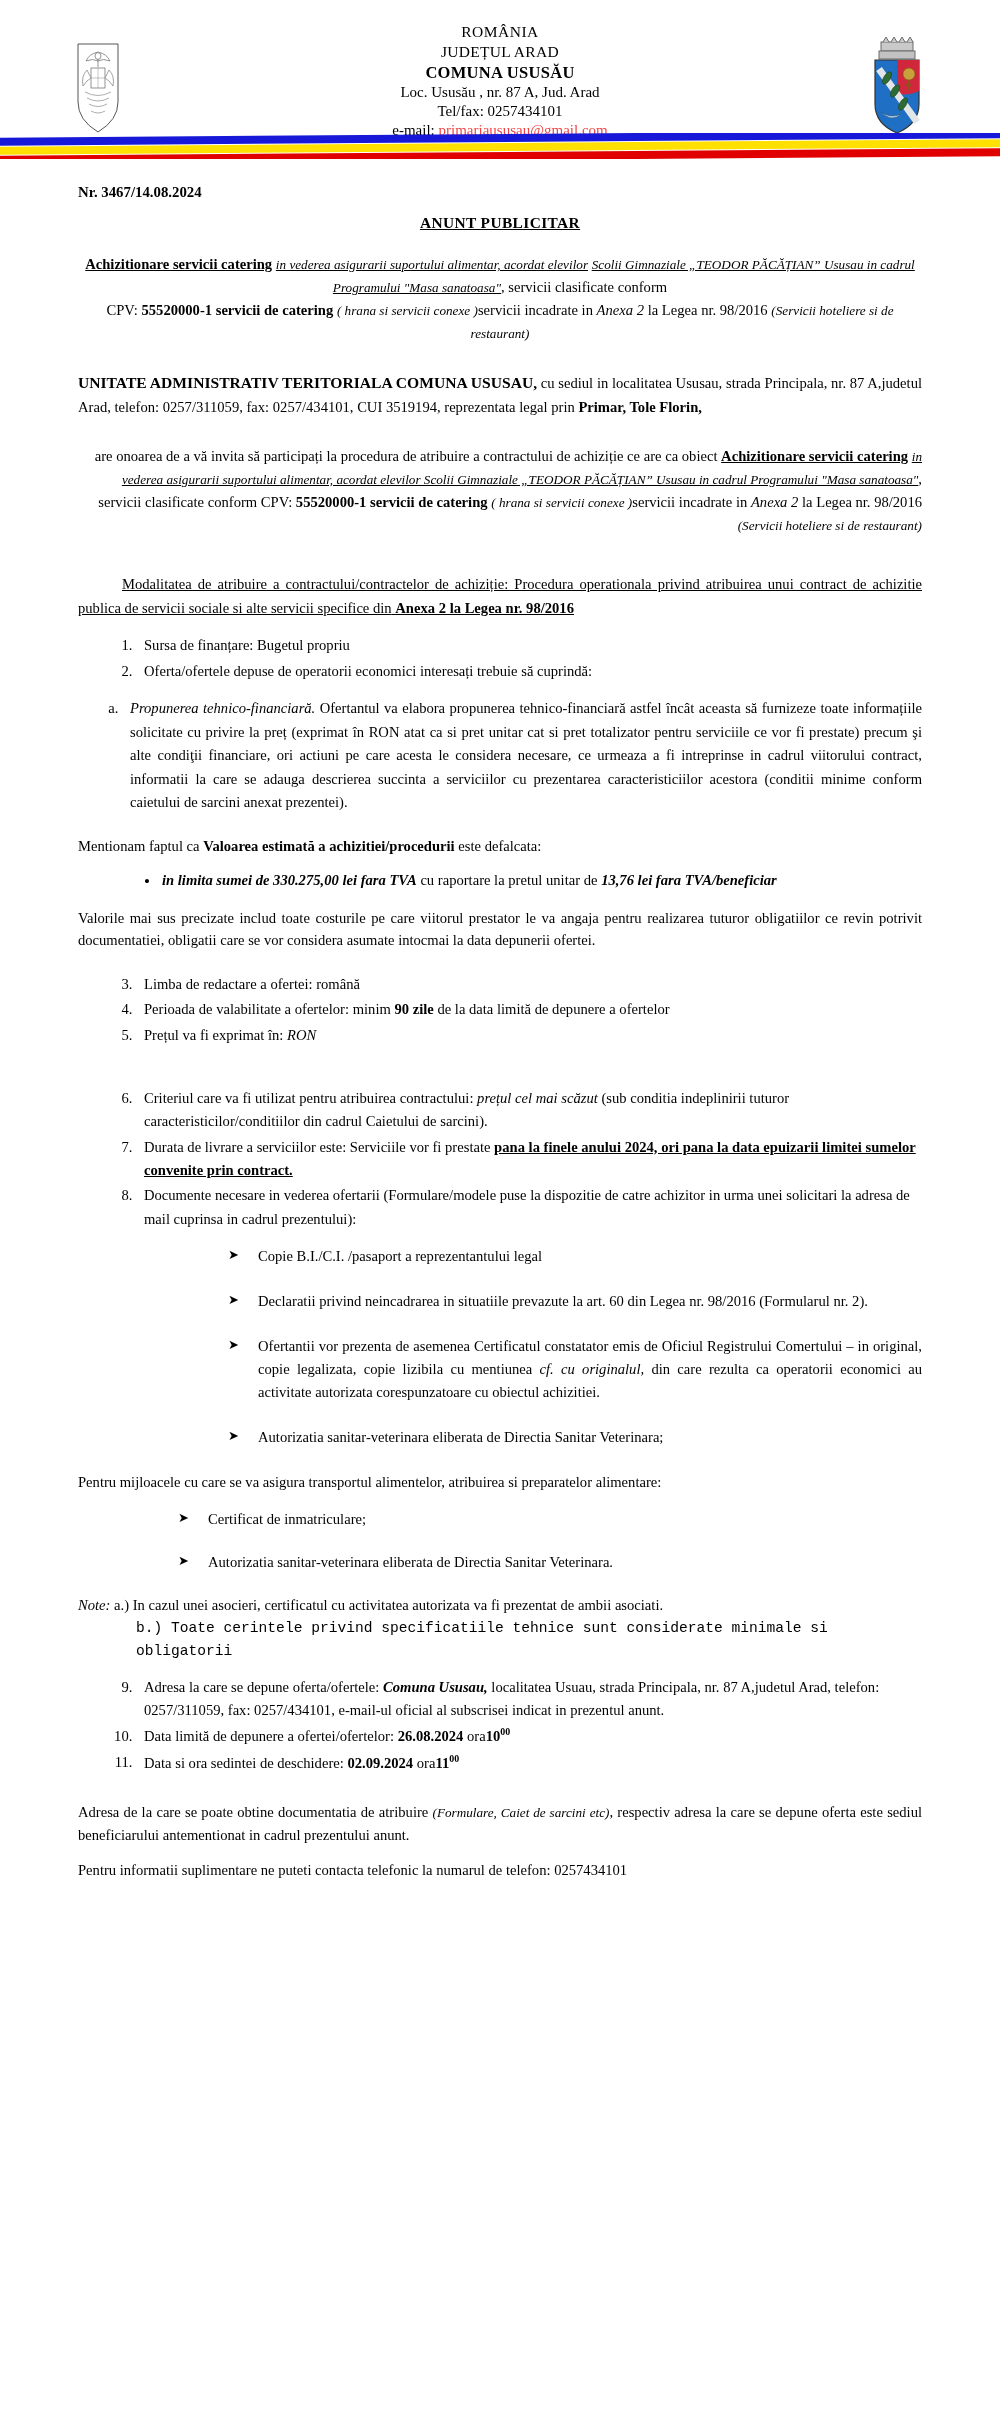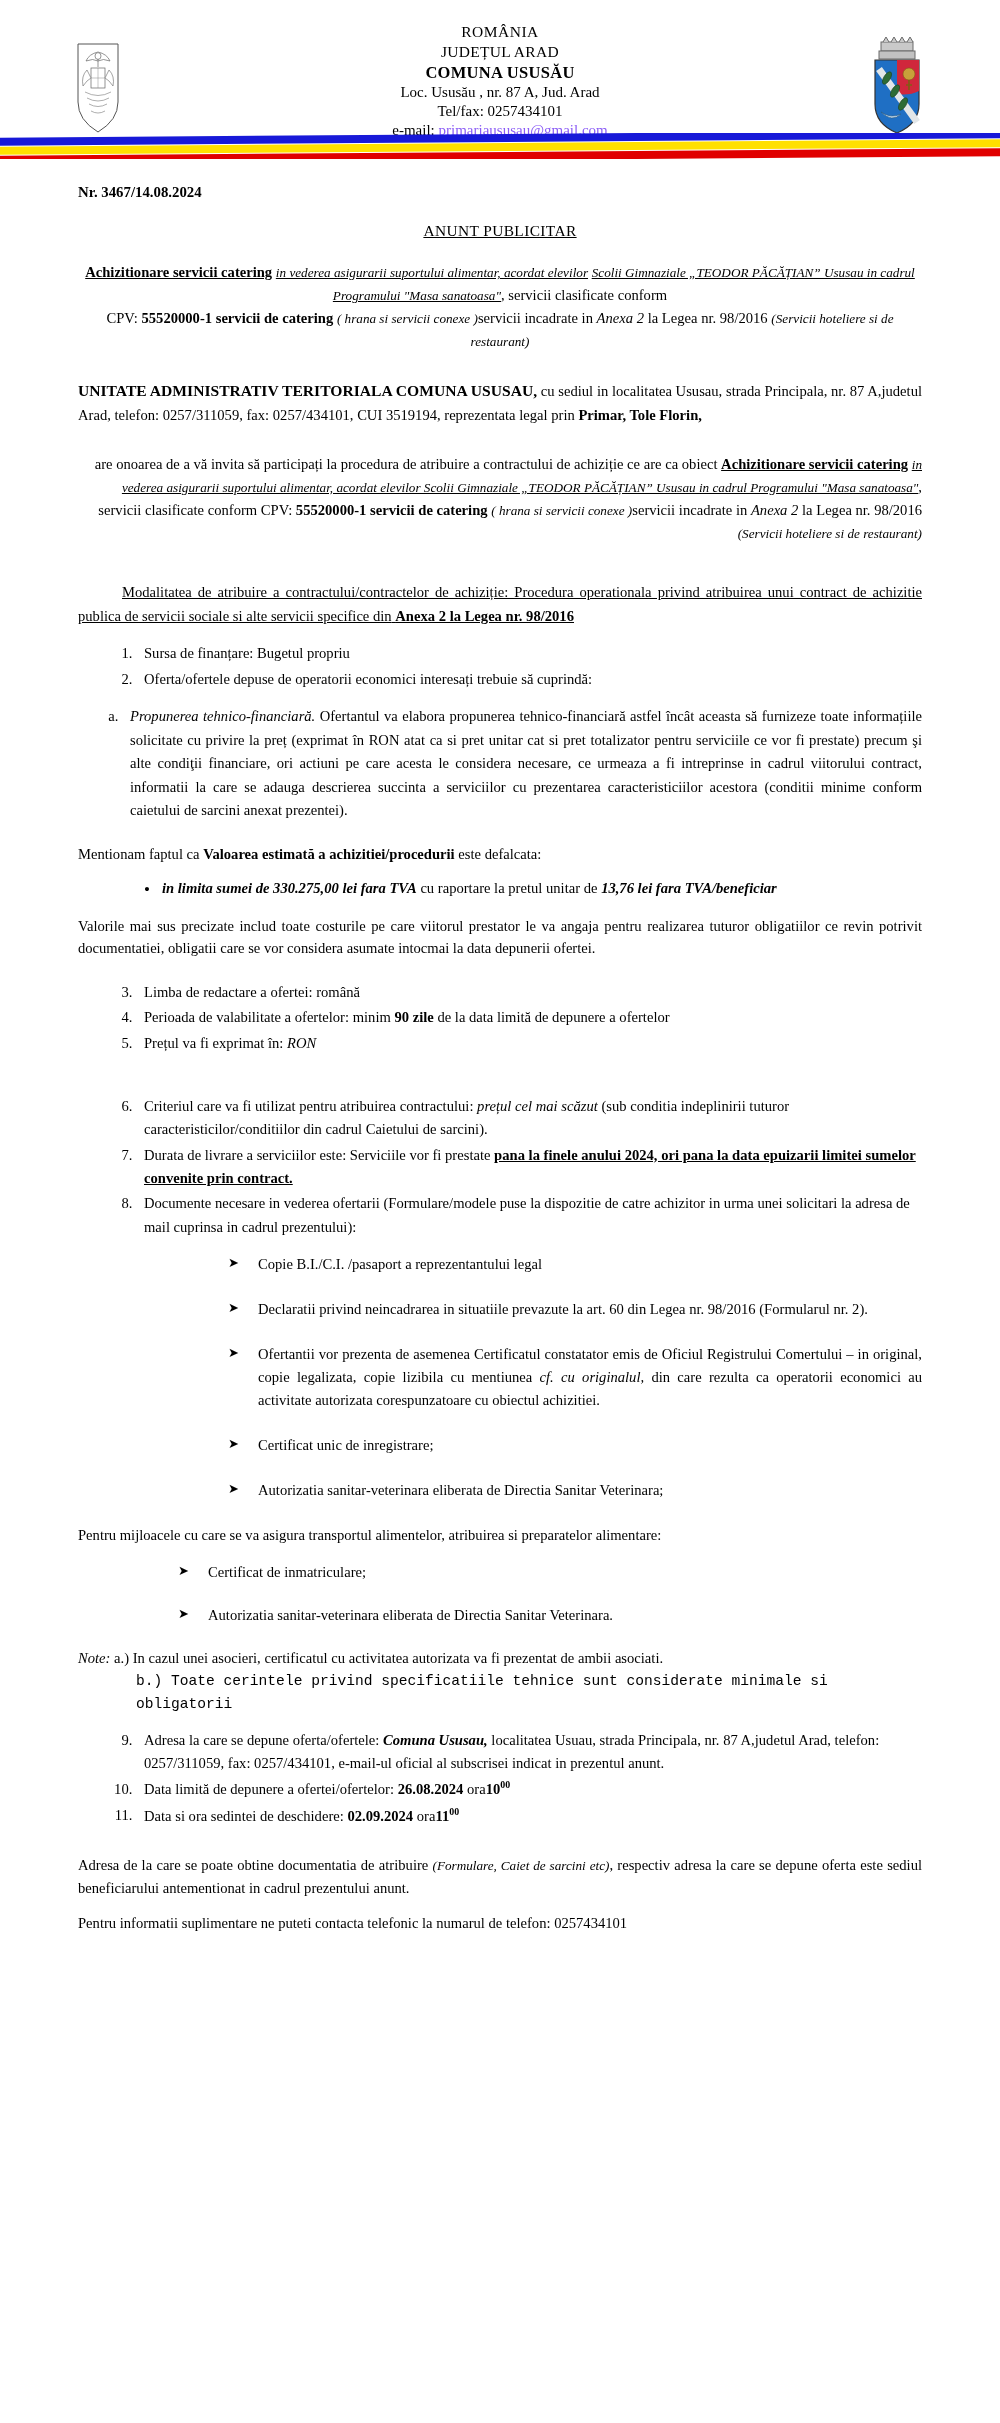--- a/index.html
+++ b/index.html
@@ -49,21 +49,21 @@
     text-align: center;
     line-height: 1.28;
     font-size: 15.5px;
   }
   .head-lines .l1 { letter-spacing: .5px; }
   .head-lines .l2 { letter-spacing: .3px; }
   .head-lines .l3 { font-weight: bold; letter-spacing: .3px; font-size: 16.5px;}
   .head-lines .l4, .head-lines .l5 { font-size: 15px; }
   .head-lines .l6 { font-size: 15px; }
   .mail-link {
-    color: #8b5cf6;
+    color: #ef4444;
     text-decoration: underline;
     margin-top: 24px;
   }
 
   
   .tricolor {
     position: relative;
     height: 26px;
     width: 100%;
     overflow: hidden;
@@ -87,25 +87,25 @@
     line-height: 1.52;
   }
   .docnum {
     font-weight: bold;
     font-size: 14.8px;
     margin-top: 22px;
     margin-bottom: 4px;
   }
   .title {
     text-align: center;
-    font-weight: normal;
+    font-weight: bold;
     font-size: 15.4px;
     text-decoration: underline;
     letter-spacing: .4px;
-    margin: 16px 0 18px 0;
+    margin: 8px 0 18px 0;
   }
   p { margin: 0 0 12px 0; }
   .just { text-align: justify; }
   .u  { text-decoration: underline; }
   .b  { font-weight: bold; }
   .i  { font-style: italic; margin-top: 32px; }
   .bi { font-weight: bold; font-style: italic; }
   .small-i { font-style: italic; font-size: 13.2px; }
   .subject-block {
     text-align: center;
@@ -391,23 +391,20 @@
       </li>
       <li>
         <span>Declaratii privind neincadrarea in situatiile prevazute la art. 60 din Legea nr. 98/2016 (Formularul nr. 2).</span>
       </li>
       <li>
         <span>Ofertantii vor prezenta de asemenea Certificatul constatator emis de Oficiul Registrului Comertului – in original, copie legalizata, copie lizibila cu mentiunea</span>
         <span class="i">cf. cu originalul,</span>
         <span>din care rezulta ca operatorii economici au activitate autorizata corespunzatoare cu obiectul achizitiei.</span>
       </li>
       <li>
-        <span>Certificat unic de inregistrare;</span>
-      </li>
-      <li>
         <span>Autorizatia sanitar-veterinara eliberata de Directia Sanitar Veterinara;</span>
       </li>
     </ul>
 
     <p class="just">Pentru mijloacele cu care se va asigura transportul alimentelor, atribuirea si preparatelor alimentare:</p>
 
     <ul class="arrow tight">
       <li>
         <span>Certificat de inmatriculare;</span>
       </li>

